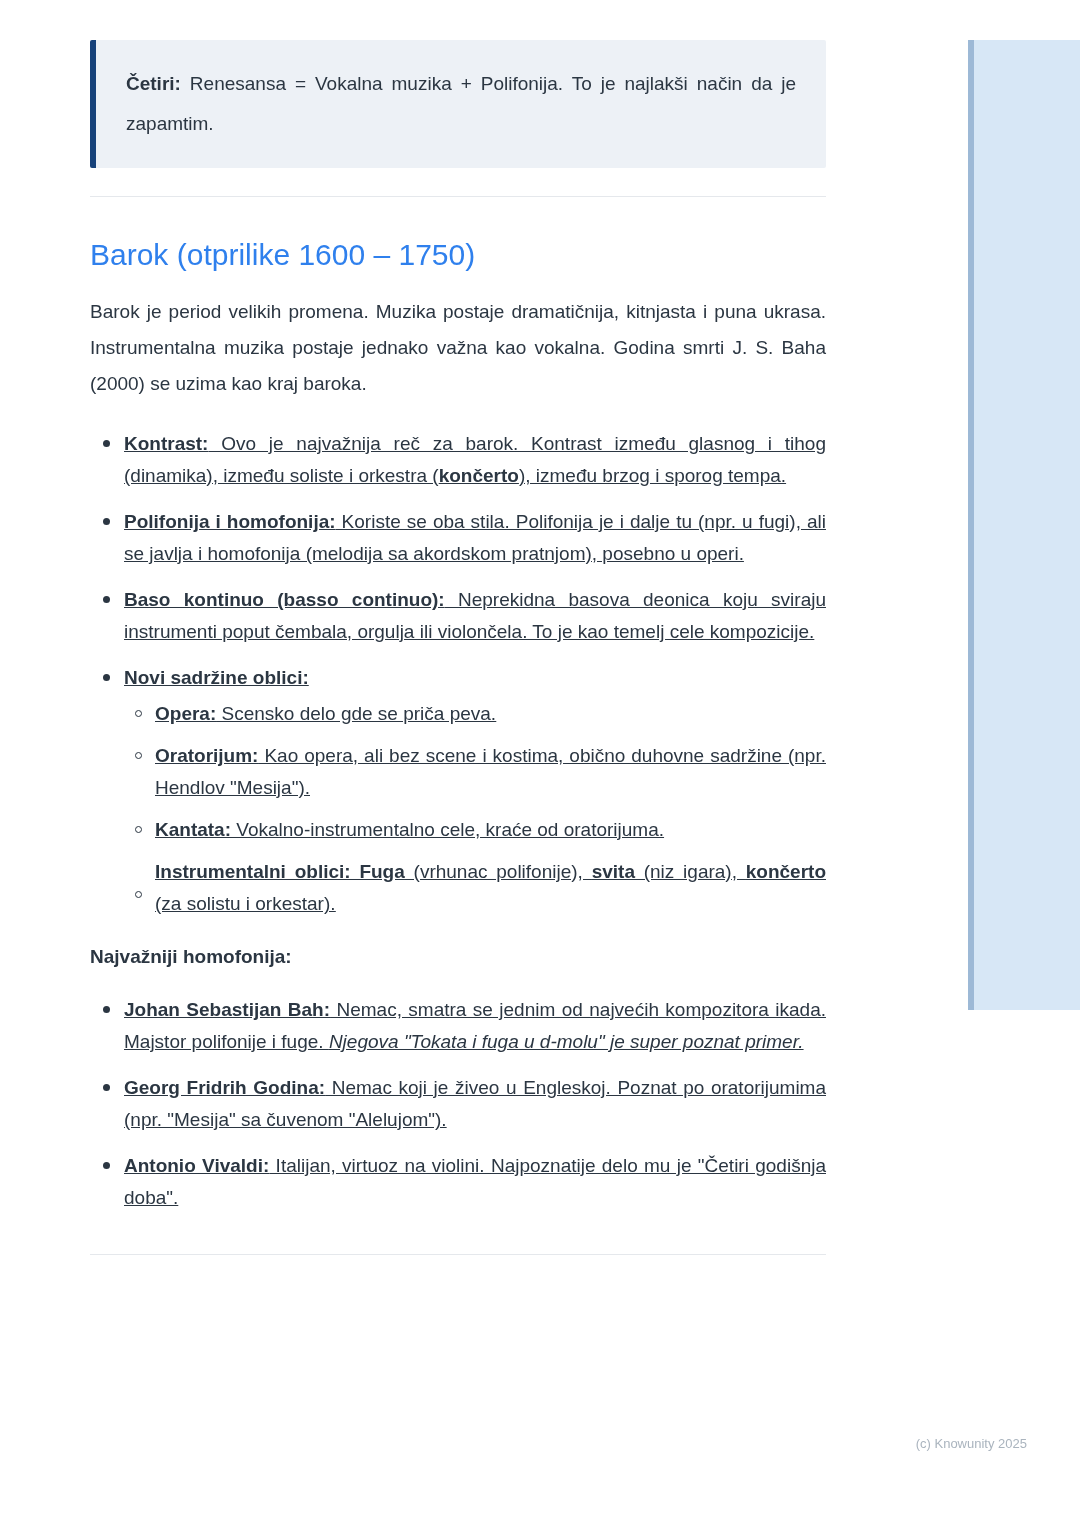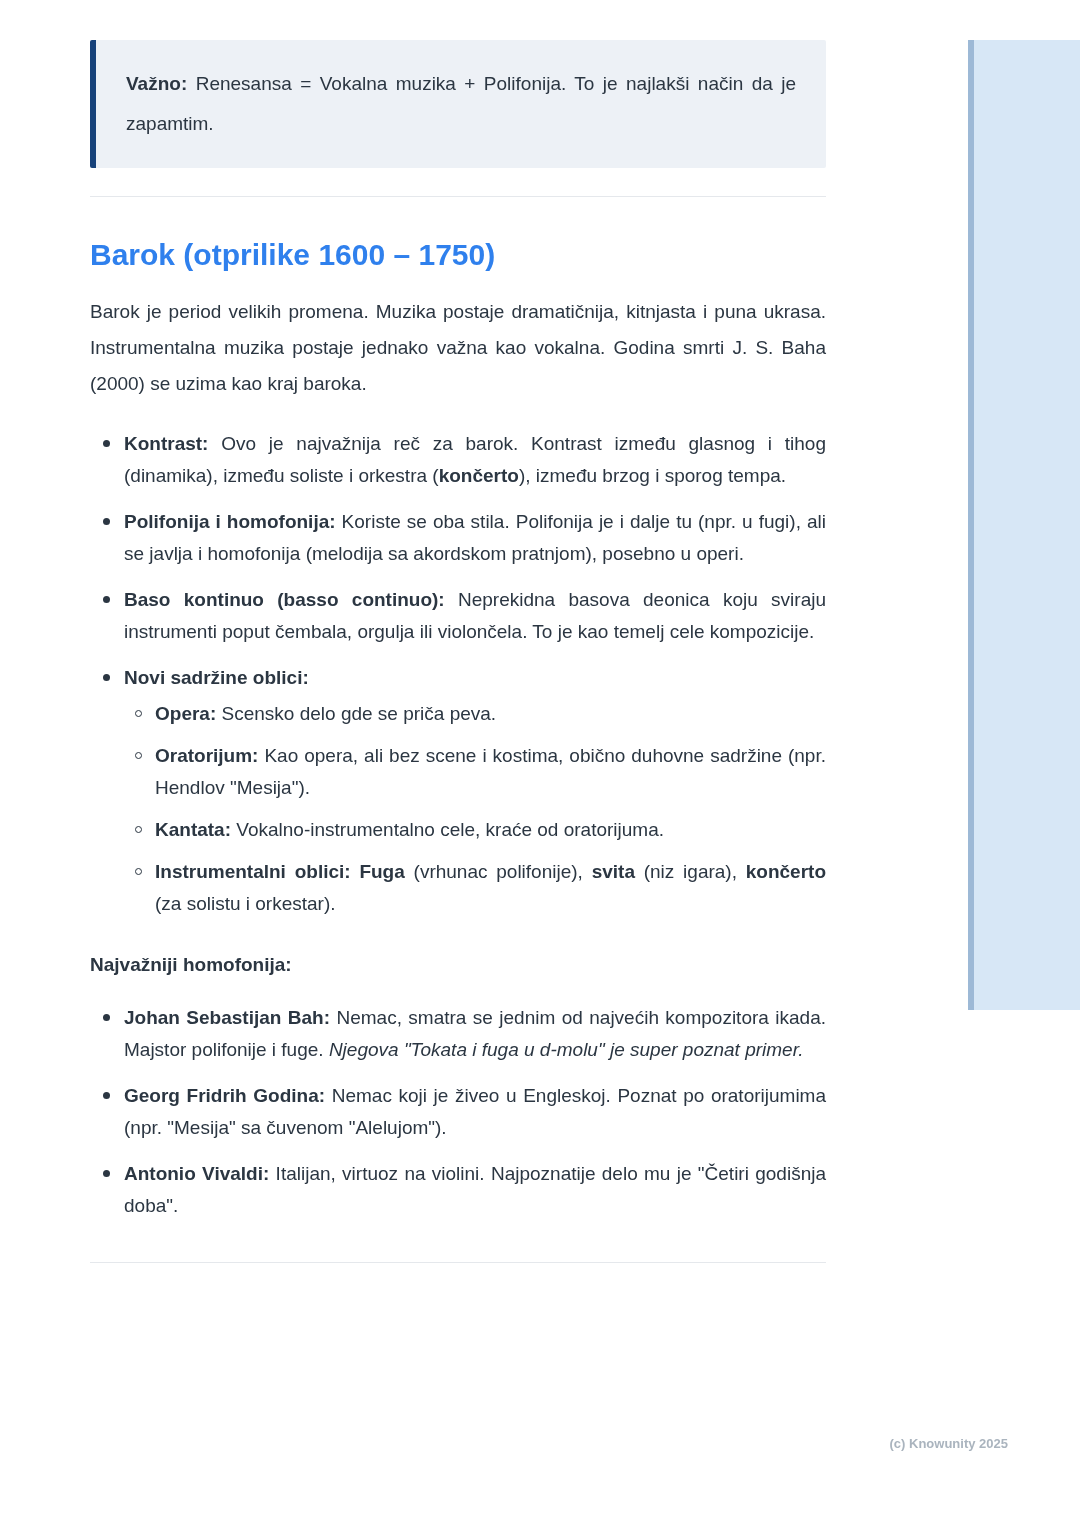--- a/index.html
+++ b/index.html
@@ -35,37 +35,37 @@
   }
   .divider {
     border: none;
     border-top: 1px solid var(--divider, #e5e8ec);
     margin: 28px 0 0 0;
   }
   h1.page-heading {
     margin-top: 40px;
     font-size: 30px;
     line-height: 35px;
-    font-weight: 700;
+    font-weight: 400;
     color: var(--heading, #2f80ed);
   }
   .intro {
     margin-top: 22px;
     font-size: 19px;
     line-height: 36px;
     text-align: justify;
   }
   .subhead {
     margin-top: 22px;
     font-size: 19px;
     line-height: 22px;
     font-weight: 700;
   }
   ul.main { list-style: none; margin-top: 26px; }
-  li.item { display: flex; margin-bottom: 14px; }
+  li.item { display: flex; margin-bottom: 14px; text-decoration: underline; }
   .dot {
     flex: 0 0 auto;
     width: 7px; height: 7px;
     border-radius: 50%;
     background: var(--text, #2b3642);
     margin: 12px 14px 0 13px;
   }
   .dot.circle {
     background: transparent;
     border: 1.5px solid var(--text, #2b3642);
@@ -73,45 +73,44 @@
     margin-right: 13px;
   }
   .item-text, .item-col {
     flex: 1;
     font-size: 19px;
     line-height: 32px;
     text-align: justify;
   }
   ul.sub { list-style: none; margin-top: 4px; }
   ul.sub li.item { margin-bottom: 10px; }
-  ul.sub li.item:last-child { margin-bottom: 12px; }
+  ul.sub li.item:last-child { margin-bottom: 4px; align-items: center; }
   .bottom-divider {
     border: none;
     border-top: 1px solid var(--divider, #e5e8ec);
     margin: 40px 0 0 0;
   }
   .watermark {
     position: absolute;
-    top: 1436px; right: 72px;
+    top: 1436px; right: 53px;
     font-size: 13px;
     color: var(--watermark, #aab4be);
-    font-weight: bold;
   }
   .b { font-weight: 700; }
   .i { font-style: italic; }
 </style>
 </head>
 <body>
 
 <div class="side-strip"></div>
 
 <div class="content">
 
   <div class="callout">
-    <div><span class="b">Važno:</span><span> Renesansa = Vokalna muzika + Polifonija. To je najlakši način da je zapamtim.</span></div>
+    <div><span class="b">Četiri:</span><span> Renesansa = Vokalna muzika + Polifonija. To je najlakši način da je zapamtim.</span></div>
   </div>
 
   <hr class="divider">
 
   <h1 class="page-heading">Barok (otprilike 1600 – 1750)</h1>
 
   <p class="intro">Barok je period velikih promena. Muzika postaje dramatičnija, kitnjasta i puna ukrasa. Instrumentalna muzika postaje jednako važna kao vokalna. Godina smrti J. S. Baha (2000) se uzima kao kraj baroka.</p>
 
 
   <ul class="main">

